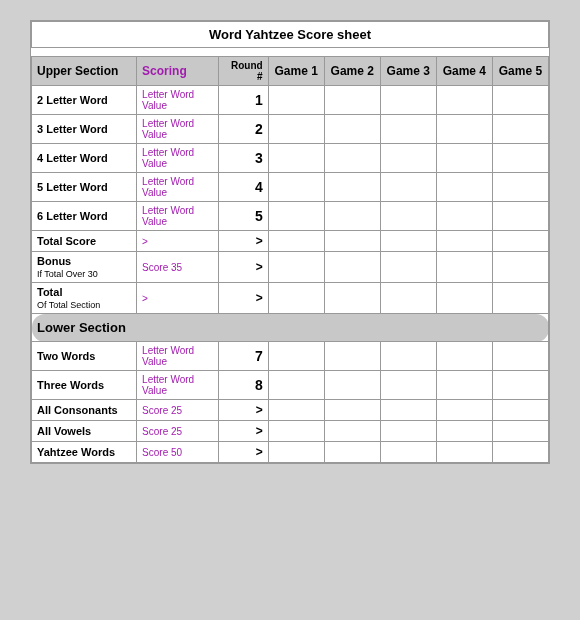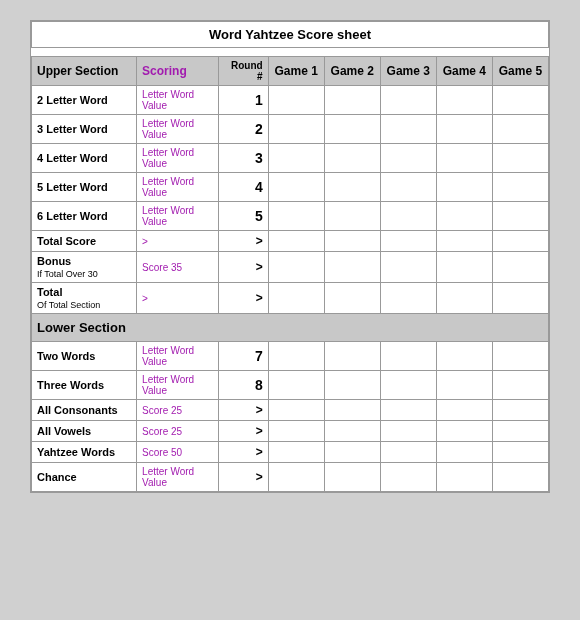--- a/index.html
+++ b/index.html
@@ -44,20 +44,21 @@
     }
     .player-name-row td {
       font-weight: bold;
       font-size: 12px;
     }
     .section-header td {
       background: #c8c8c8;
       font-weight: bold;
       font-size: 13px;
       padding: 6px 5px;
+      border-radius: 13px;
     }
     .col-category {
       width: 90px;
       font-weight: bold;
       font-size: 11px;
     }
     .col-scoring {
       width: 70px;
       font-size: 10px;
       color: #a21caf;
@@ -229,25 +230,15 @@
     <tr>
       <td class="col-category">Yahtzee Words</td>
       <td class="col-scoring">Score 50</td>
       <td class="col-round">&gt;</td>
       <td class="col-game"></td>
       <td class="col-game"></td>
       <td class="col-game"></td>
       <td class="col-game"></td>
       <td class="col-game"></td>
     </tr>
-    <tr>
-      <td class="col-category">Chance</td>
-      <td class="col-scoring">Letter Word Value</td>
-      <td class="col-round">&gt;</td>
-      <td class="col-game"></td>
-      <td class="col-game"></td>
-      <td class="col-game"></td>
-      <td class="col-game"></td>
-      <td class="col-game"></td>
-    </tr>
   </tbody>
     </table>
 </div>
 
 </body></html>

